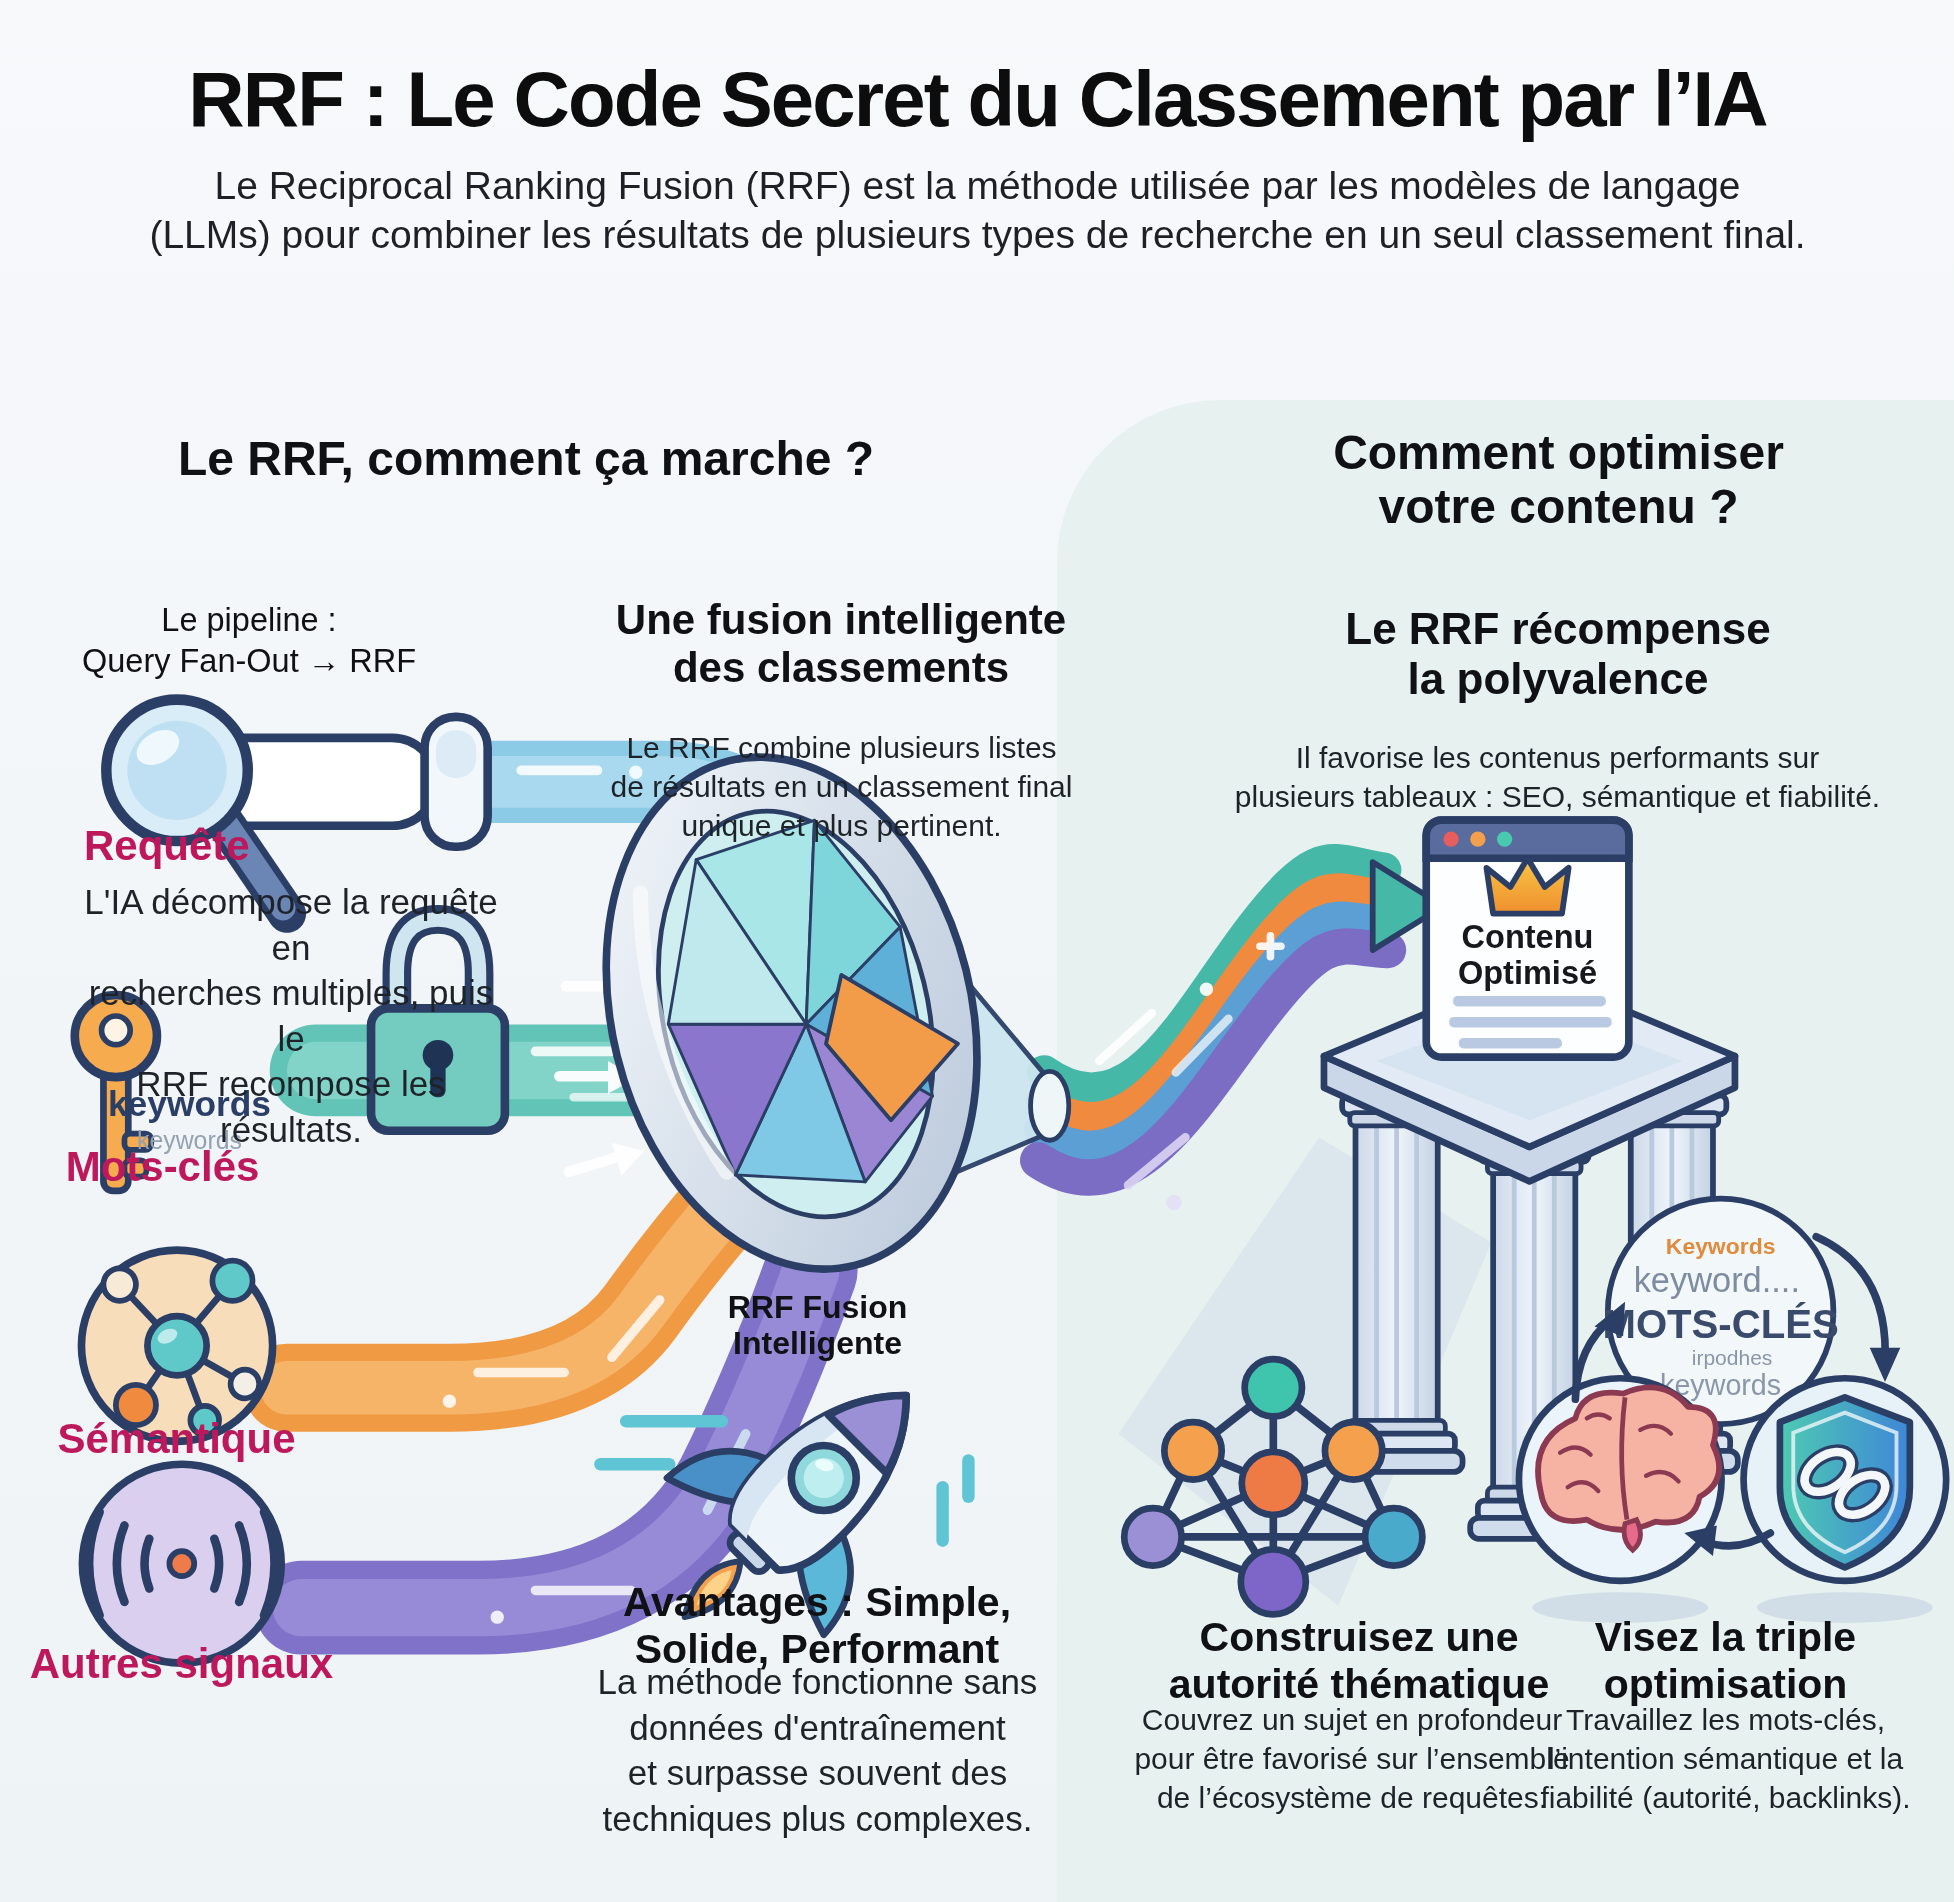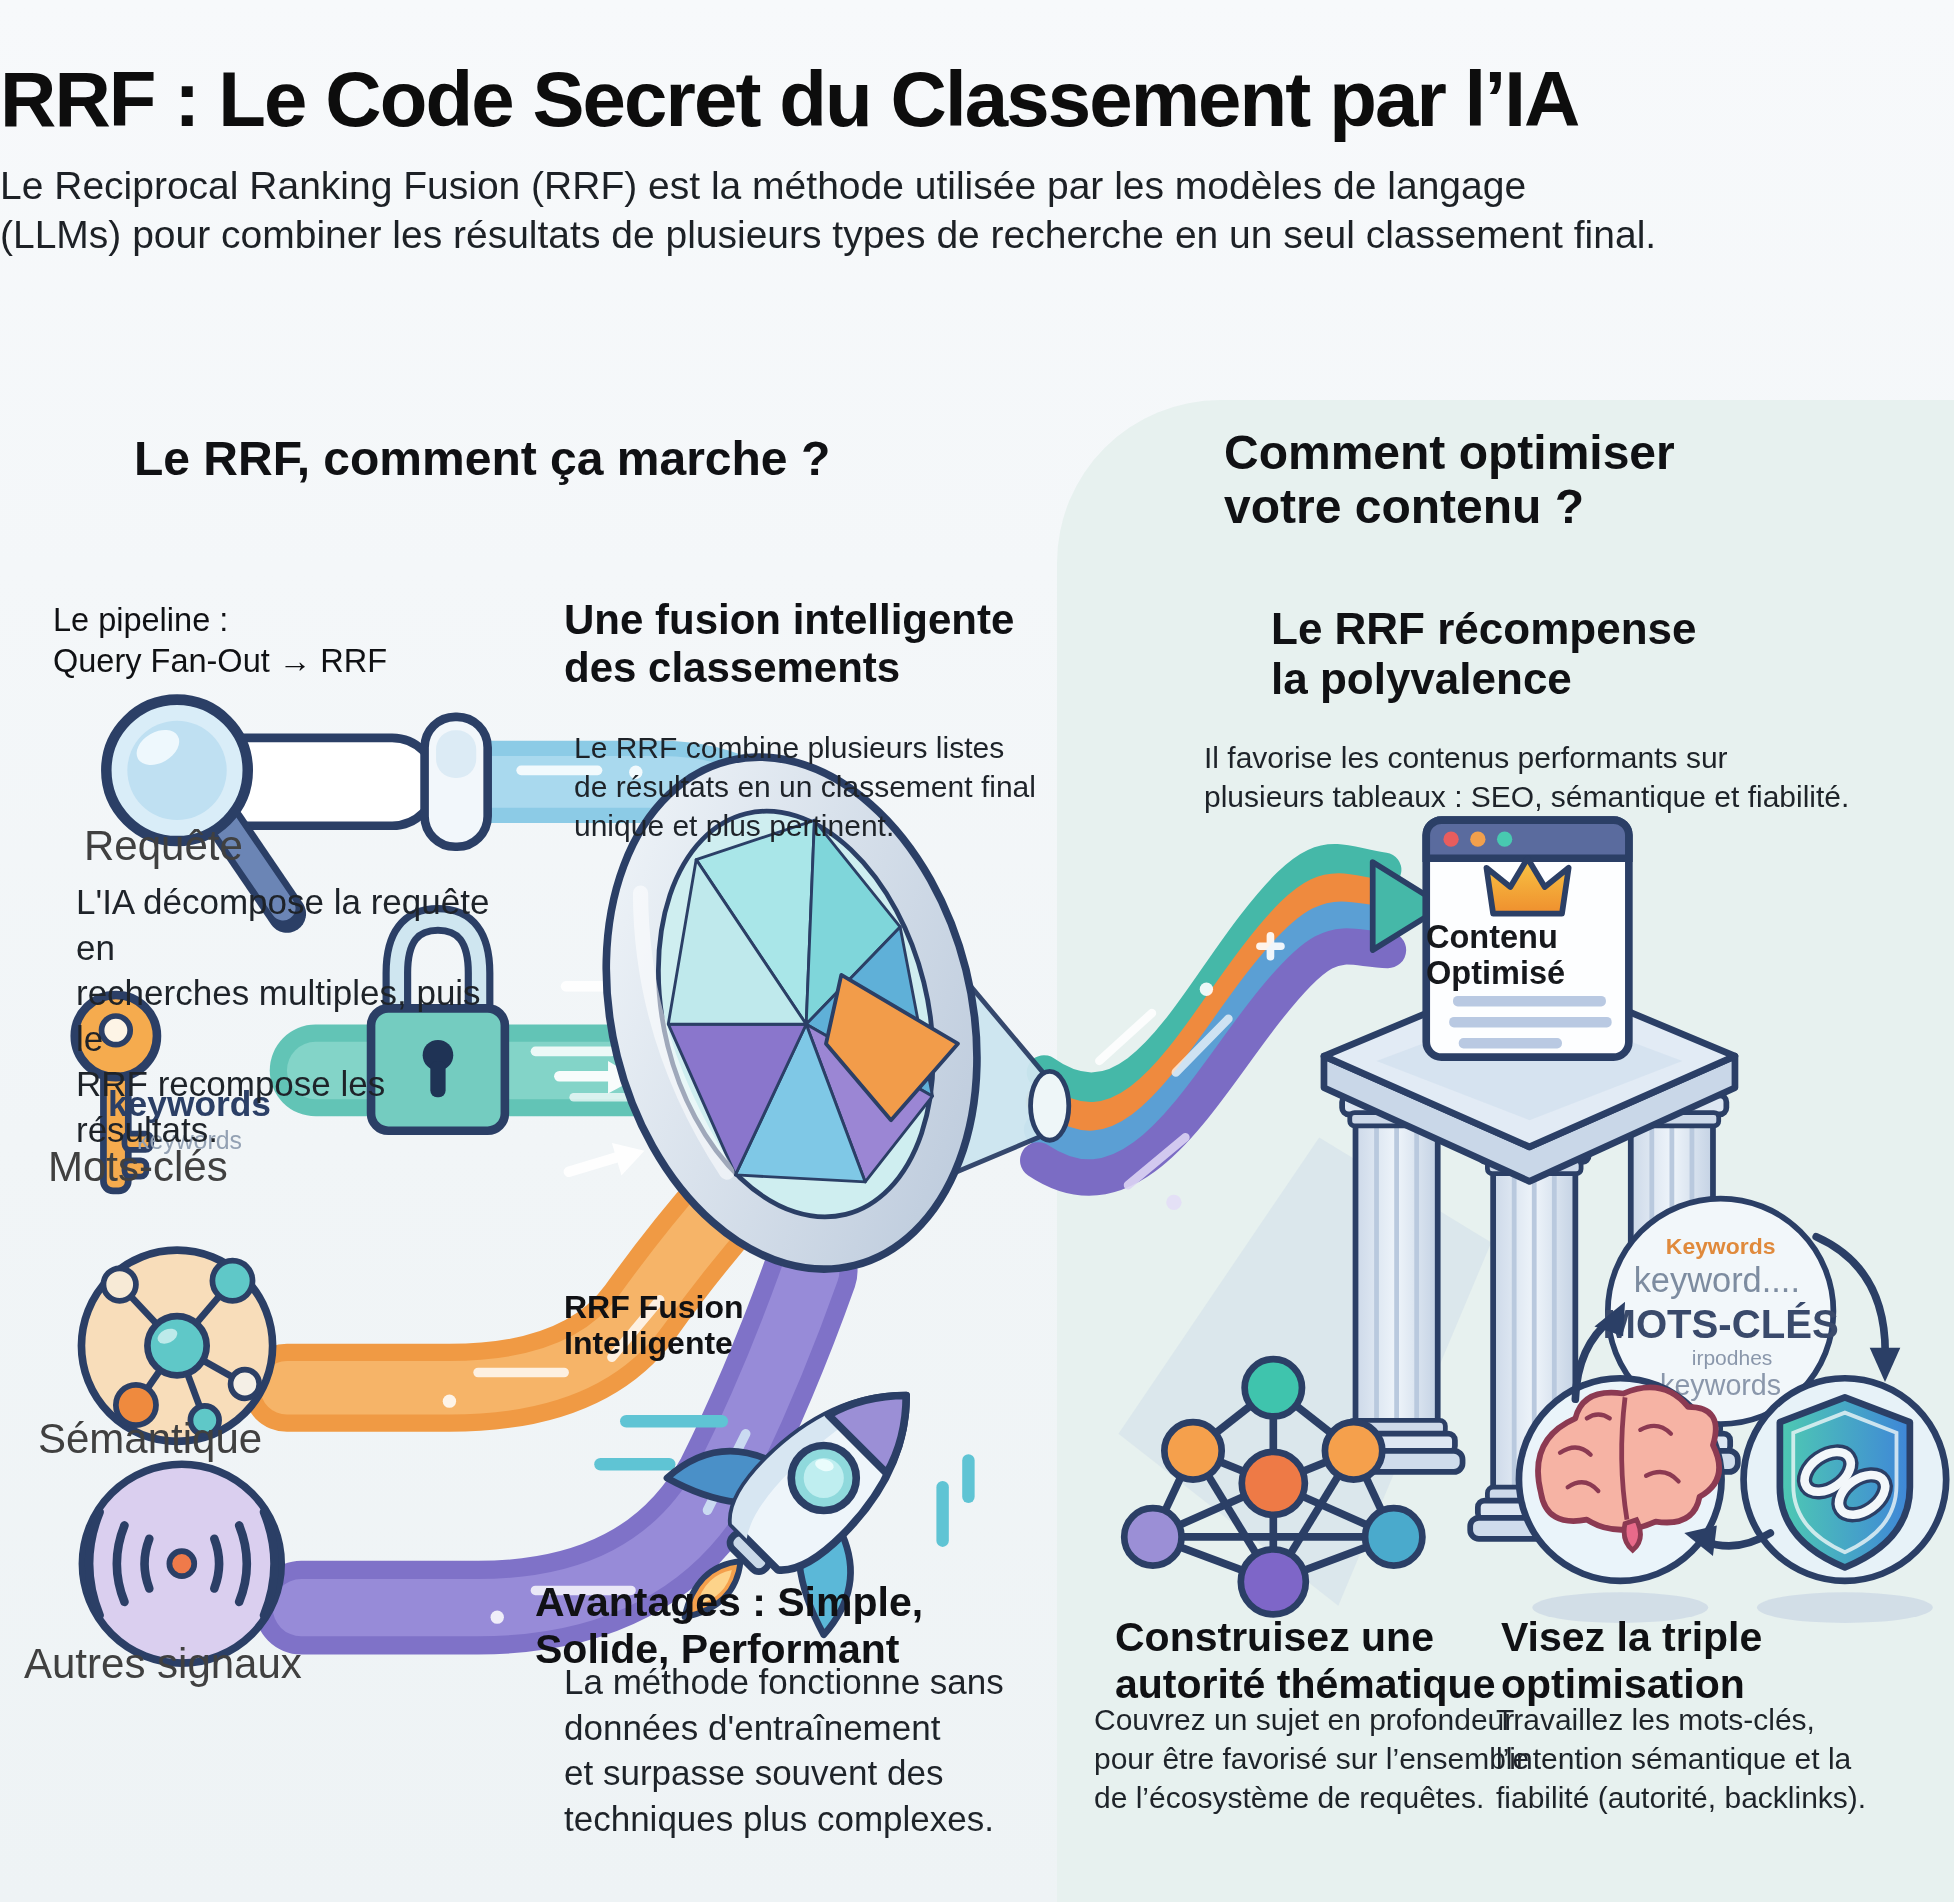--- a/index.html
+++ b/index.html
@@ -3,27 +3,27 @@
 <meta charset="utf-8">
 <style>
   html,body{margin:0;padding:0}
   body{width:1955px;height:1902px;position:relative;overflow:hidden;
        font-family:"Liberation Sans",sans-serif;
        background:linear-gradient(180deg,#f7f9fb 0%,#f1f5f7 60%,#eef3f5 100%);}
   .panel{position:absolute;left:1057px;top:400px;right:0;bottom:0;
          background:var(--panel_bg,#e7f1ef);border-top-left-radius:163px;z-index:1}
   #art{position:absolute;left:0;top:0;z-index:2}
   .txt{position:absolute;z-index:3;white-space:pre-line;color:#17181a}
-  .center{}
+  .center{text-align:center}
   .h1{font-weight:700;font-size:78px;letter-spacing:-1.9px;color:#0d0d0d}
   .sub{font-size:39px;line-height:1.26;color:#1d2126}
   .h2{font-weight:700;font-size:48px;line-height:1.12;color:#101114}
   .h3{font-weight:700;font-size:42px;line-height:1.14;color:#101114}
   .h3s{font-weight:700;font-size:41px;line-height:1.14;color:#101114}
-  .lbl{font-weight:400;font-size:42px;color:#404040}
+  .lbl{font-weight:700;font-size:42px;color:#be185d}
   .body{font-size:35px;line-height:1.3;color:#1e2329}
   .bodys{font-size:30px;line-height:1.3;color:#1e2329}
   .pipe{font-weight:400;font-size:32.5px;line-height:1.25;color:#101114}
   .contenu{font-weight:700;font-size:32.5px;line-height:1.1;color:#16181c}
   svg text{font-family:"Liberation Sans",sans-serif}
 </style>
 </head>
 <body>
 
 <div class="panel"></div>

